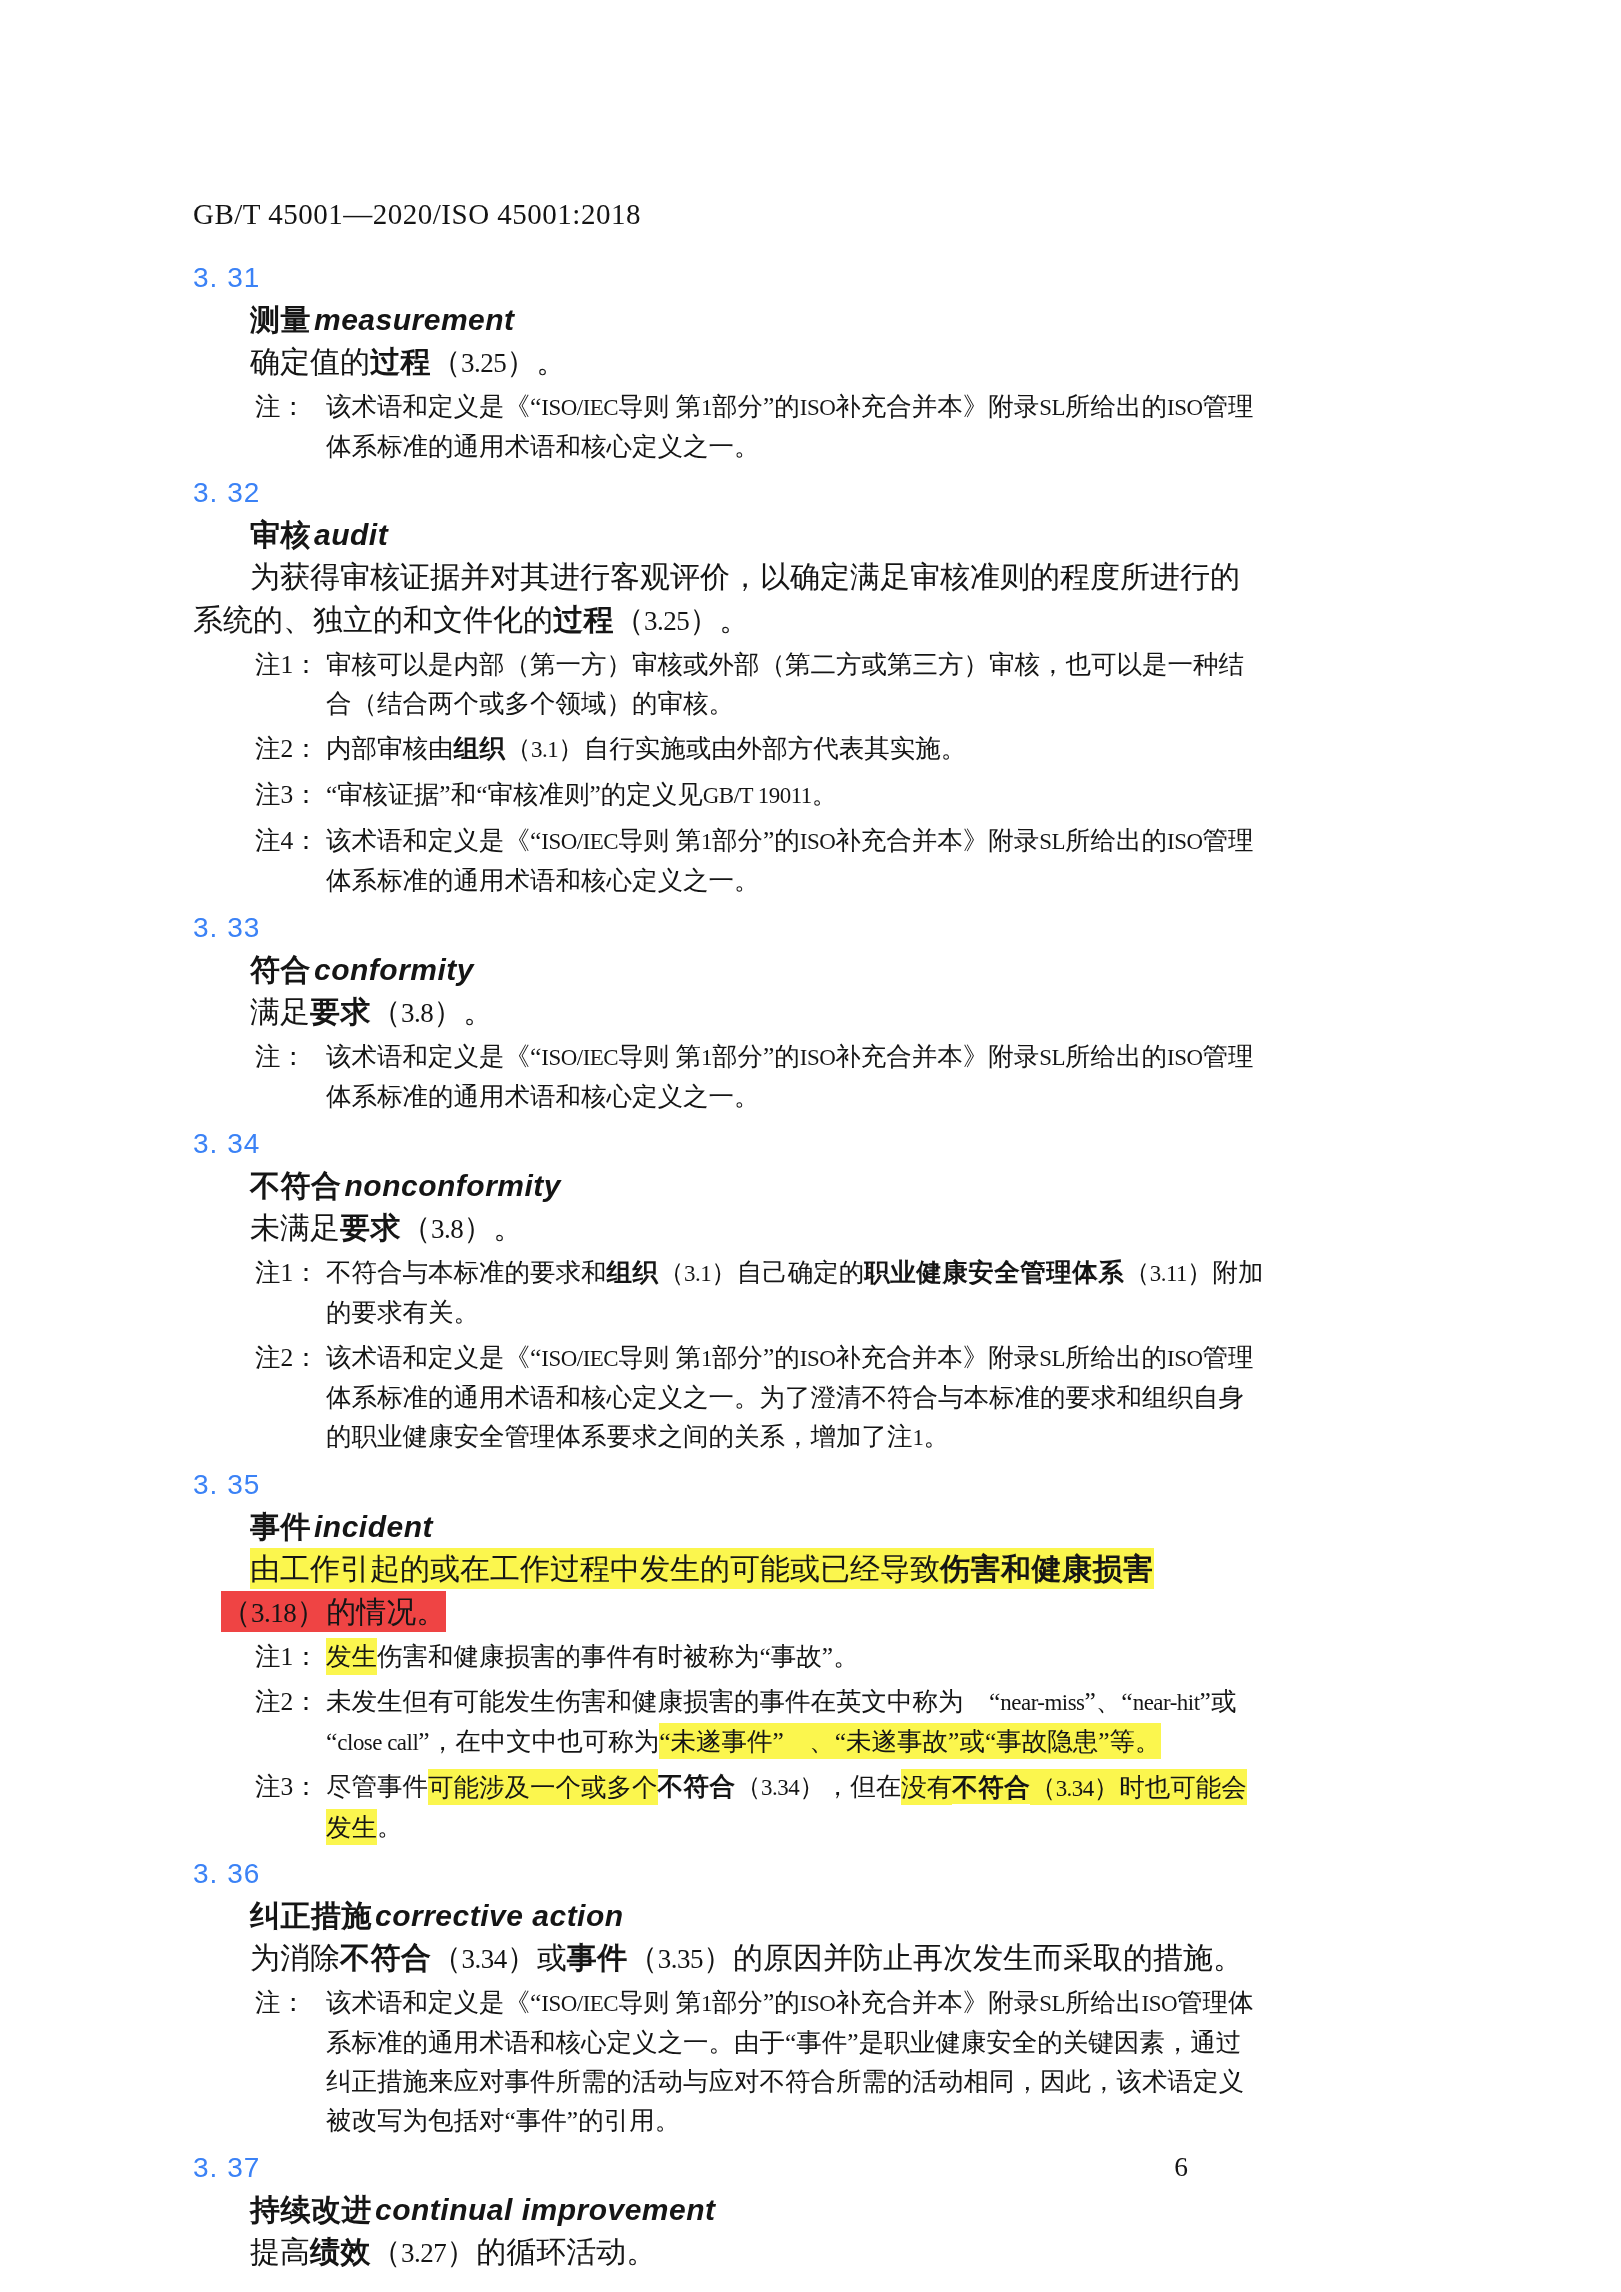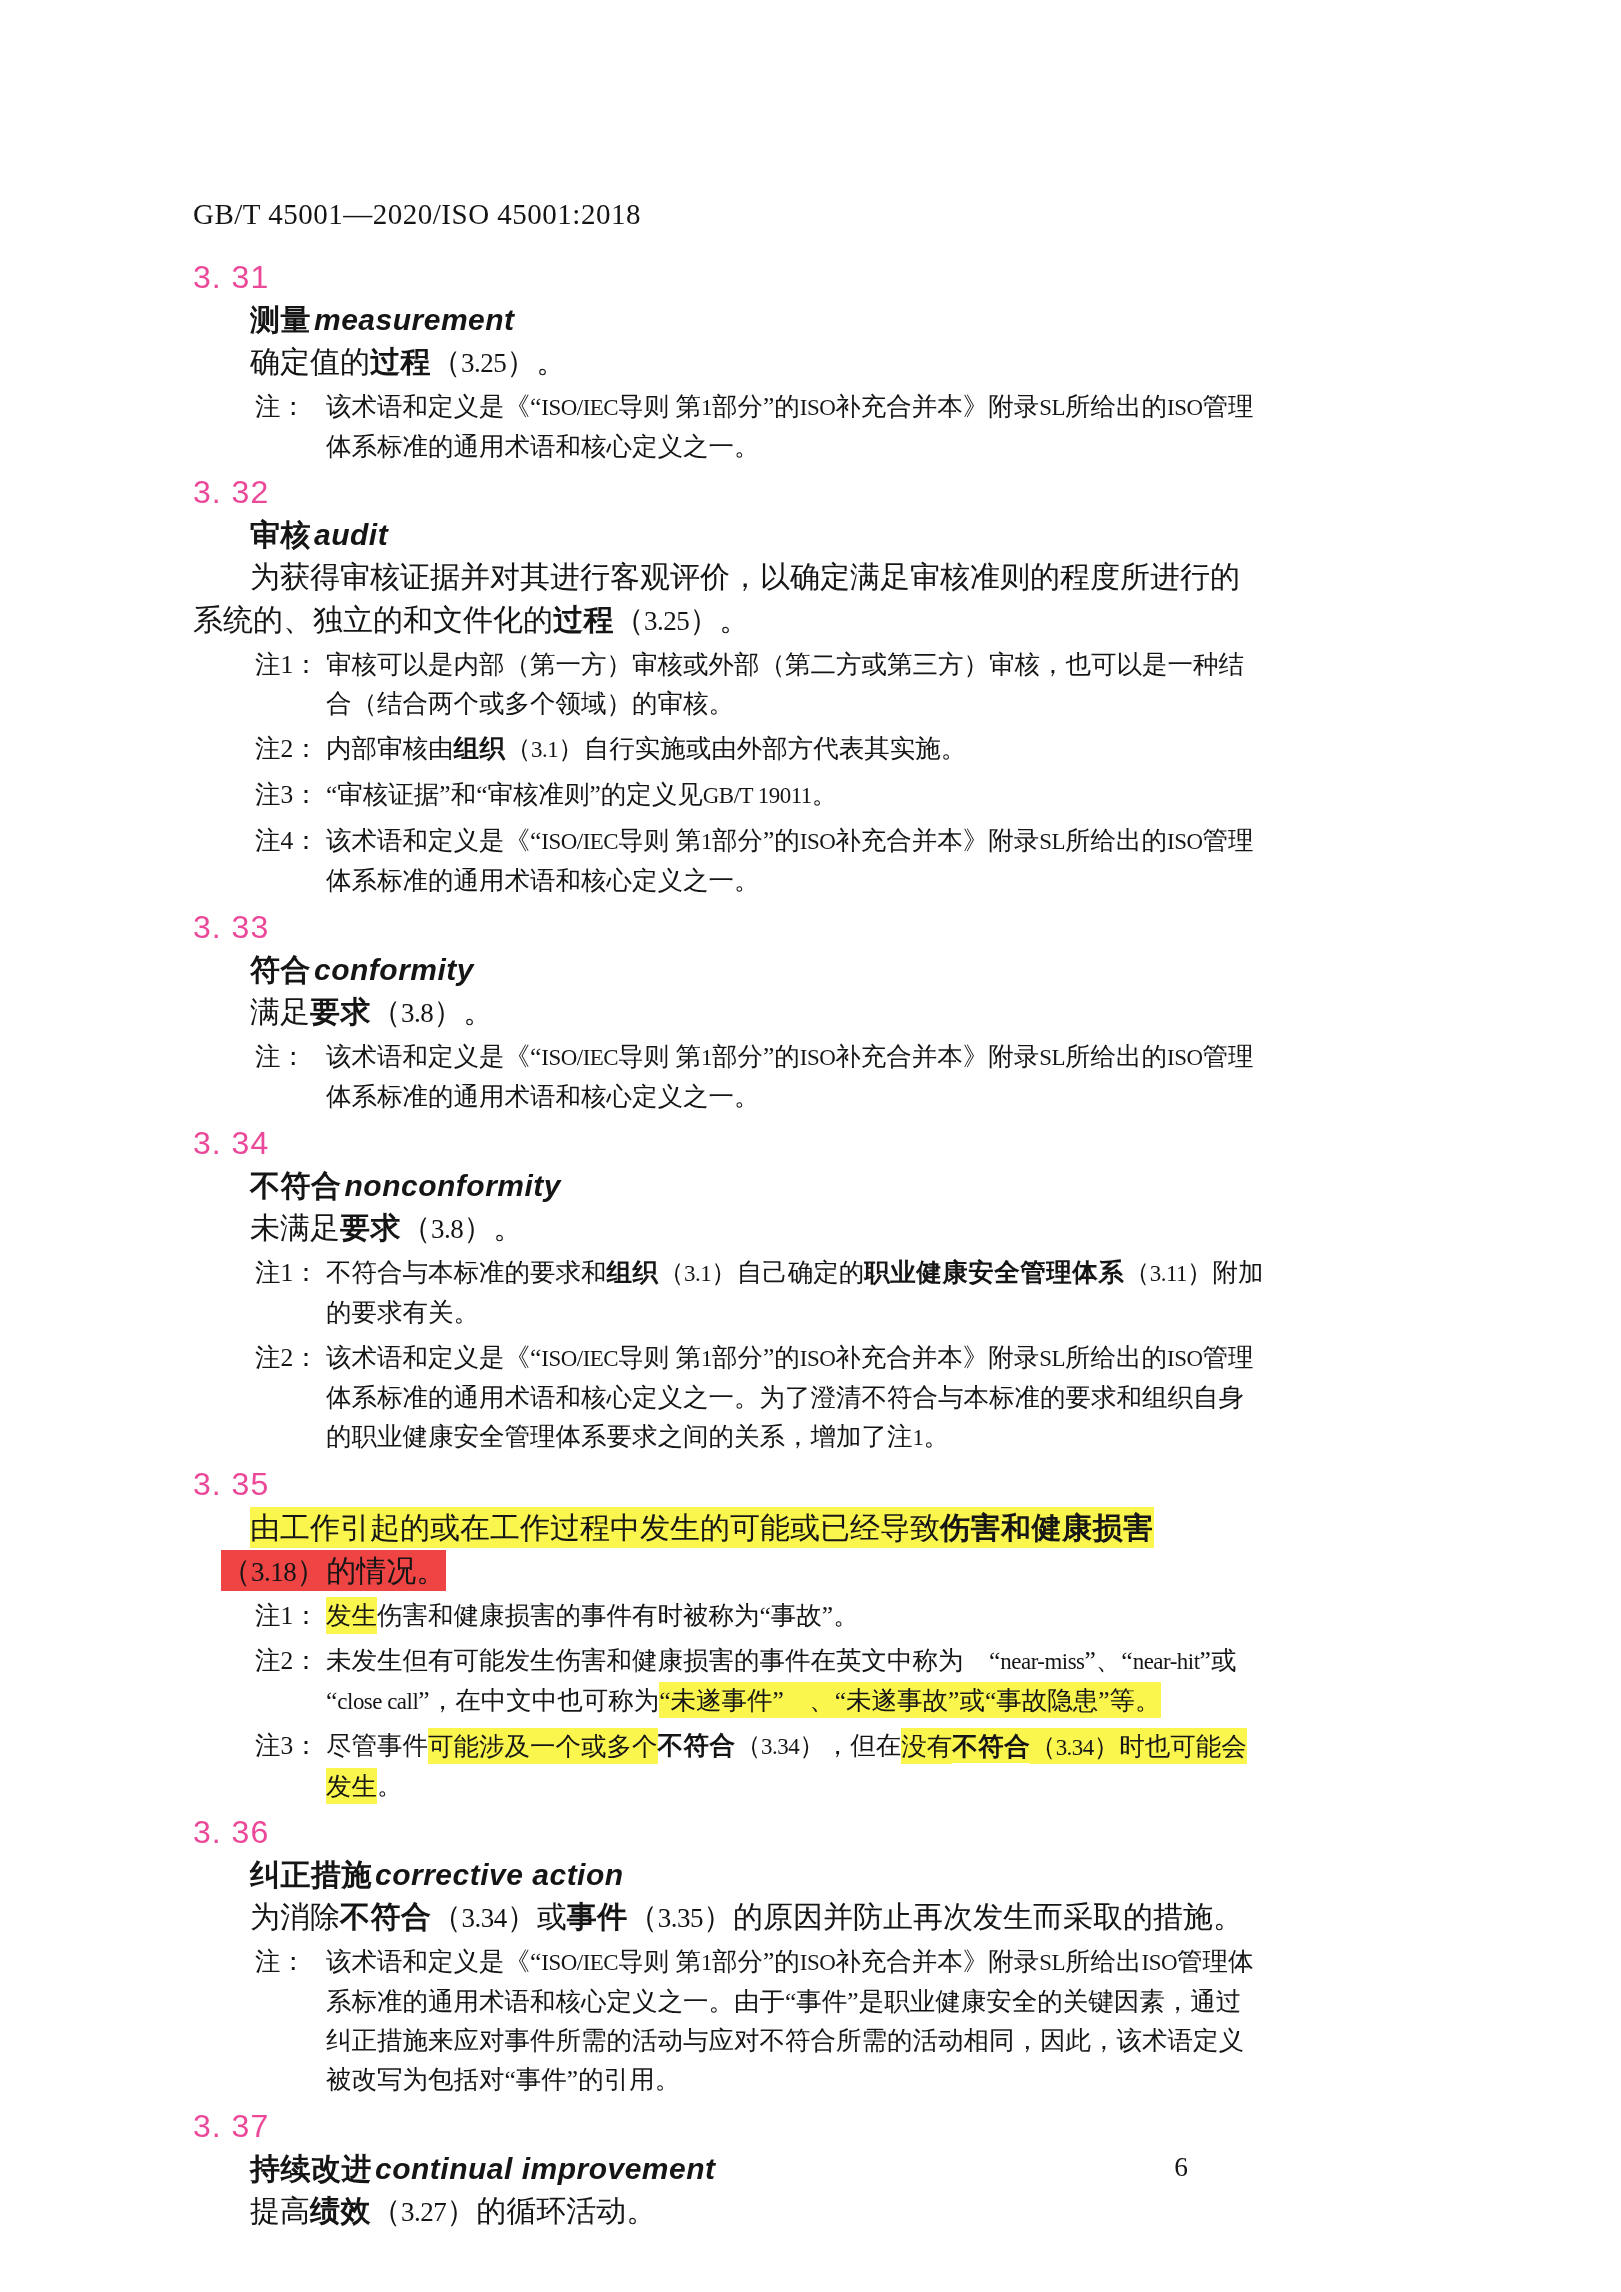--- a/index.html
+++ b/index.html
@@ -17,23 +17,23 @@
   .doc-header{
     font-size:29px;
     line-height:31px;
     margin:0 0 25.5px 0;
     letter-spacing:0.5px;
     white-space:nowrap;
   }
   section.term{margin-top:2px;}
   .sec-num{
     font-family:"Liberation Sans","DejaVu Sans",sans-serif;
-    font-size:32px;
+    font-size:28px;
     line-height:43px;
-    color:#ec4899;
+    color:#3b82f6;
     letter-spacing:1px;
   }
   .term-line{
     font-family:"Liberation Sans","DejaVu Sans",sans-serif;
     font-weight:700;
     font-size:30px;
     line-height:41px;
     text-indent:57px;
     letter-spacing:0.5px;
   }
@@ -100,20 +100,21 @@
       </section>
       <section class="term">
         <div class="sec-num">3. 34</div>
         <div class="term-line"><span class="term-zh">不符合</span><span class="term-en">nonconformity</span></div>
         <p class="definition"><span>未满足</span><span class="b">要求</span><span>（<span class="lat">3.8</span>）。</span></p>
         <div class="note"><span class="note-label">注1：</span><span class="note-body"><span>不符合与本标准的要求和</span><span class="b">组织</span><span>（<span class="lat">3.1</span>）自己确定的</span><span class="b">职业健康安全管理体系</span><span>（<span class="lat">3.11</span>）附加的要求有关。</span></span></div>
         <div class="note"><span class="note-label">注2：</span><span class="note-body"><span>该术语和定义是《“<span class="lat">ISO/IEC</span>导则 第<span class="lat">1</span>部分”的<span class="lat">ISO</span>补充合并本》附录<span class="lat">SL</span>所给出的<span class="lat">ISO</span>管理体系标准的通用术语和核心定义之一。为了澄清不符合与本标准的要求和组织自身的职业健康安全管理体系要求之间的关系，增加了注<span class="lat">1</span>。</span></span></div>
       </section>
       <section class="term">
         <div class="sec-num">3. 35</div>
+        <div class="term-line"><span class="term-zh">事件</span><span class="term-en">incident</span></div>
         <p class="definition"><span class="hl" style="background: rgb(251, 246, 78);">由工作引起的或在工作过程中发生的可能或已经导致</span><span class="b hl" style="background: rgb(251, 246, 78);">伤害和健康损害</span><span class="hl" style="background: #ef4444; margin-left: 28px;">（<span class="lat">3.18</span>）的情况。</span></p>
         <div class="note"><span class="note-label">注1：</span><span class="note-body"><span class="hl" style="background: rgb(251, 246, 78);">发生</span><span>伤害和健康损害的事件有时被称为“事故”。</span></span></div>
         <div class="note"><span class="note-label">注2：</span><span class="note-body"><span>未发生但有可能发生伤害和健康损害的事件在英文中称为　“<span class="lat">near-miss</span>”、“<span class="lat">near-hit</span>”或“<span class="lat">close call</span>”，在中文中也可称为</span><span class="hl" style="background: rgb(251, 246, 78);">“未遂事件”　、“未遂事故”或“事故隐患”等。</span></span></div>
         <div class="note"><span class="note-label">注3：</span><span class="note-body"><span>尽管事件</span><span class="hl" style="background: rgb(251, 246, 78);">可能涉及一个或多个</span><span class="b">不符合</span><span>（<span class="lat">3.34</span>），但在</span><span class="hl" style="background: rgb(251, 246, 78);">没有</span><span class="b hl" style="background: rgb(251, 246, 78);">不符合</span><span class="hl" style="background: rgb(251, 246, 78);">（<span class="lat">3.34</span>）时也可能会发生</span><span>。</span></span></div>
       </section>
       <section class="term">
         <div class="sec-num">3. 36</div>
         <div class="term-line"><span class="term-zh">纠正措施</span><span class="term-en">corrective action</span></div>
         <p class="definition"><span>为消除</span><span class="b">不符合</span><span>（<span class="lat">3.34</span>）或</span><span class="b">事件</span><span>（<span class="lat">3.35</span>）的原因并防止再次发生而采取的措施。</span></p>
         <div class="note"><span class="note-label">注：</span><span class="note-body"><span>该术语和定义是《“<span class="lat">ISO/IEC</span>导则 第<span class="lat">1</span>部分”的<span class="lat">ISO</span>补充合并本》附录<span class="lat">SL</span>所给出<span class="lat">ISO</span>管理体系标准的通用术语和核心定义之一。由于“事件”是职业健康安全的关键因素，通过纠正措施来应对事件所需的活动与应对不符合所需的活动相同，因此，该术语定义被改写为包括对“事件”的引用。</span></span></div>

